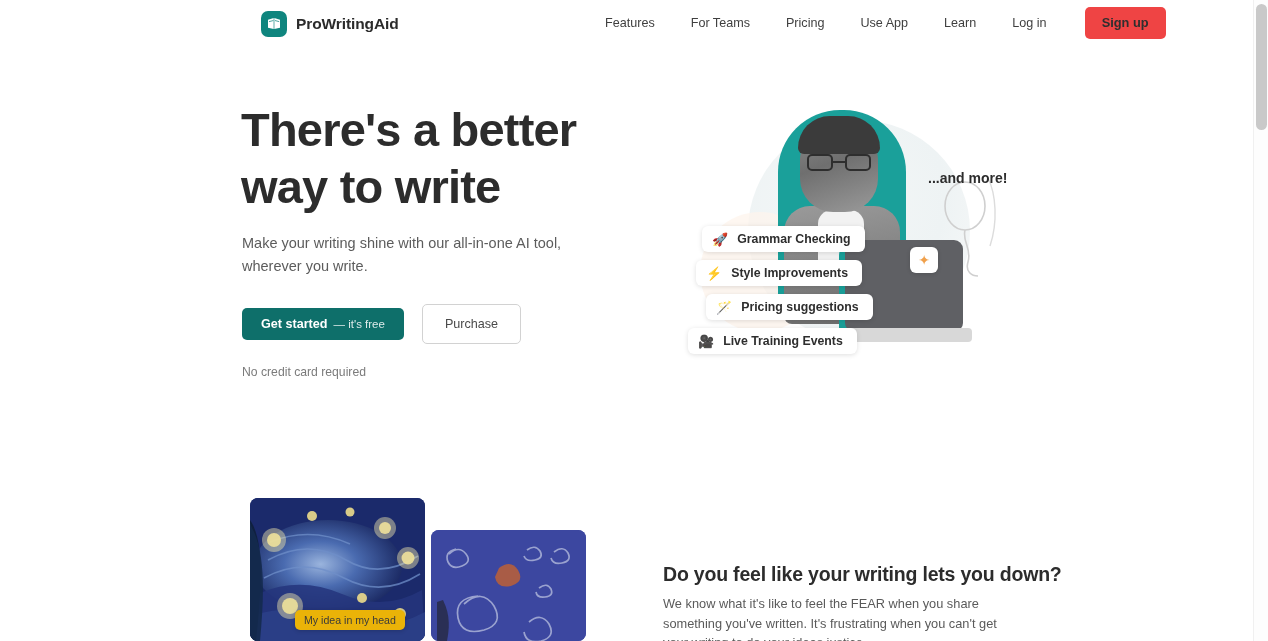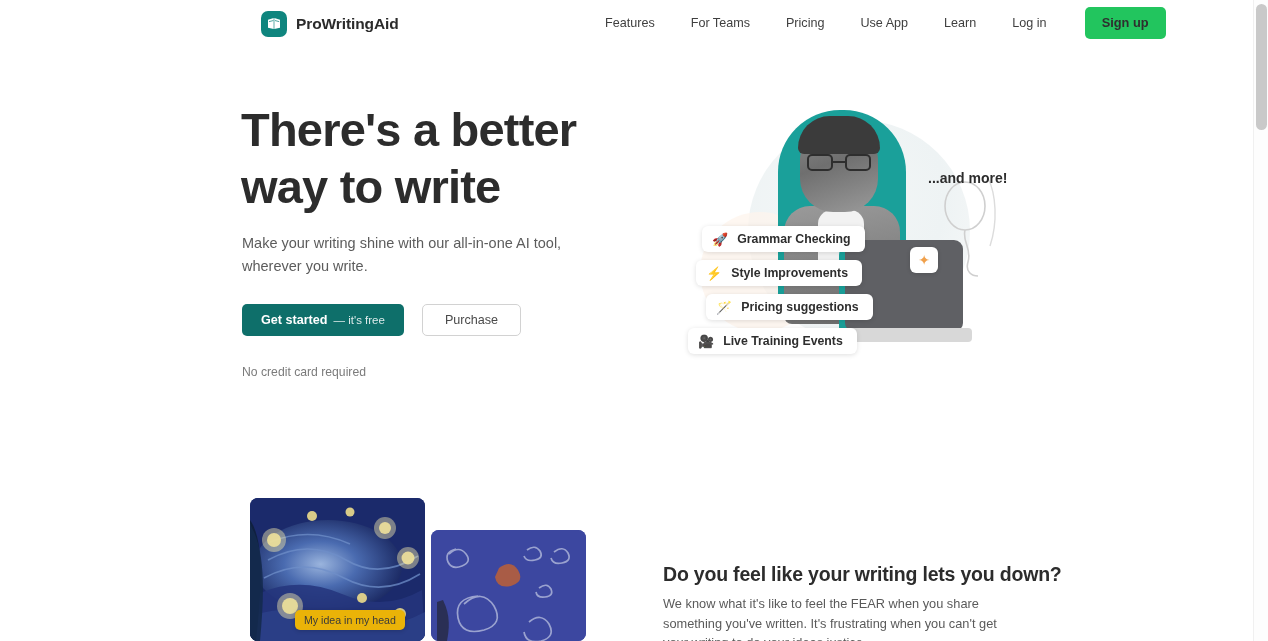--- a/index.html
+++ b/index.html
@@ -88,21 +88,21 @@
     font-size: 12.6px;
     color: #3f3f3f;
     text-decoration: none;
     padding: 8px 12px;
     white-space: nowrap;
     line-height: 1;
   }
   .nav-link:first-child { padding-left: 10px; }
   .btn-signup {
     margin-left: 14px;
-    background: #22c55e;
+    background: #ef4444;
     color: #2f2f2f;
     font-size: 12.8px;
     font-weight: bold;
     border: none;
     border-radius: 5px;
     padding: 9px 17px;
     cursor: pointer;
     white-space: nowrap;
     line-height: 1.1;
   }
@@ -155,21 +155,21 @@
   .btn-primary .soft {
     font-weight: normal;
     font-size: 11.5px;
     opacity: 0.86;
   }
   .btn-secondary {
     background: #ffffff;
     color: #4a4a4a;
     border: 1px solid #d2d2d2;
     border-radius: 5px;
-    height: 32px;
+    height: 40px;
     padding: 0 22px;
     font-size: 12.6px;
     cursor: pointer;
     white-space: nowrap;
   }
   .no-card {
     position: absolute;
     left: 242px;
     top: 365px;
     font-size: 12.2px;

